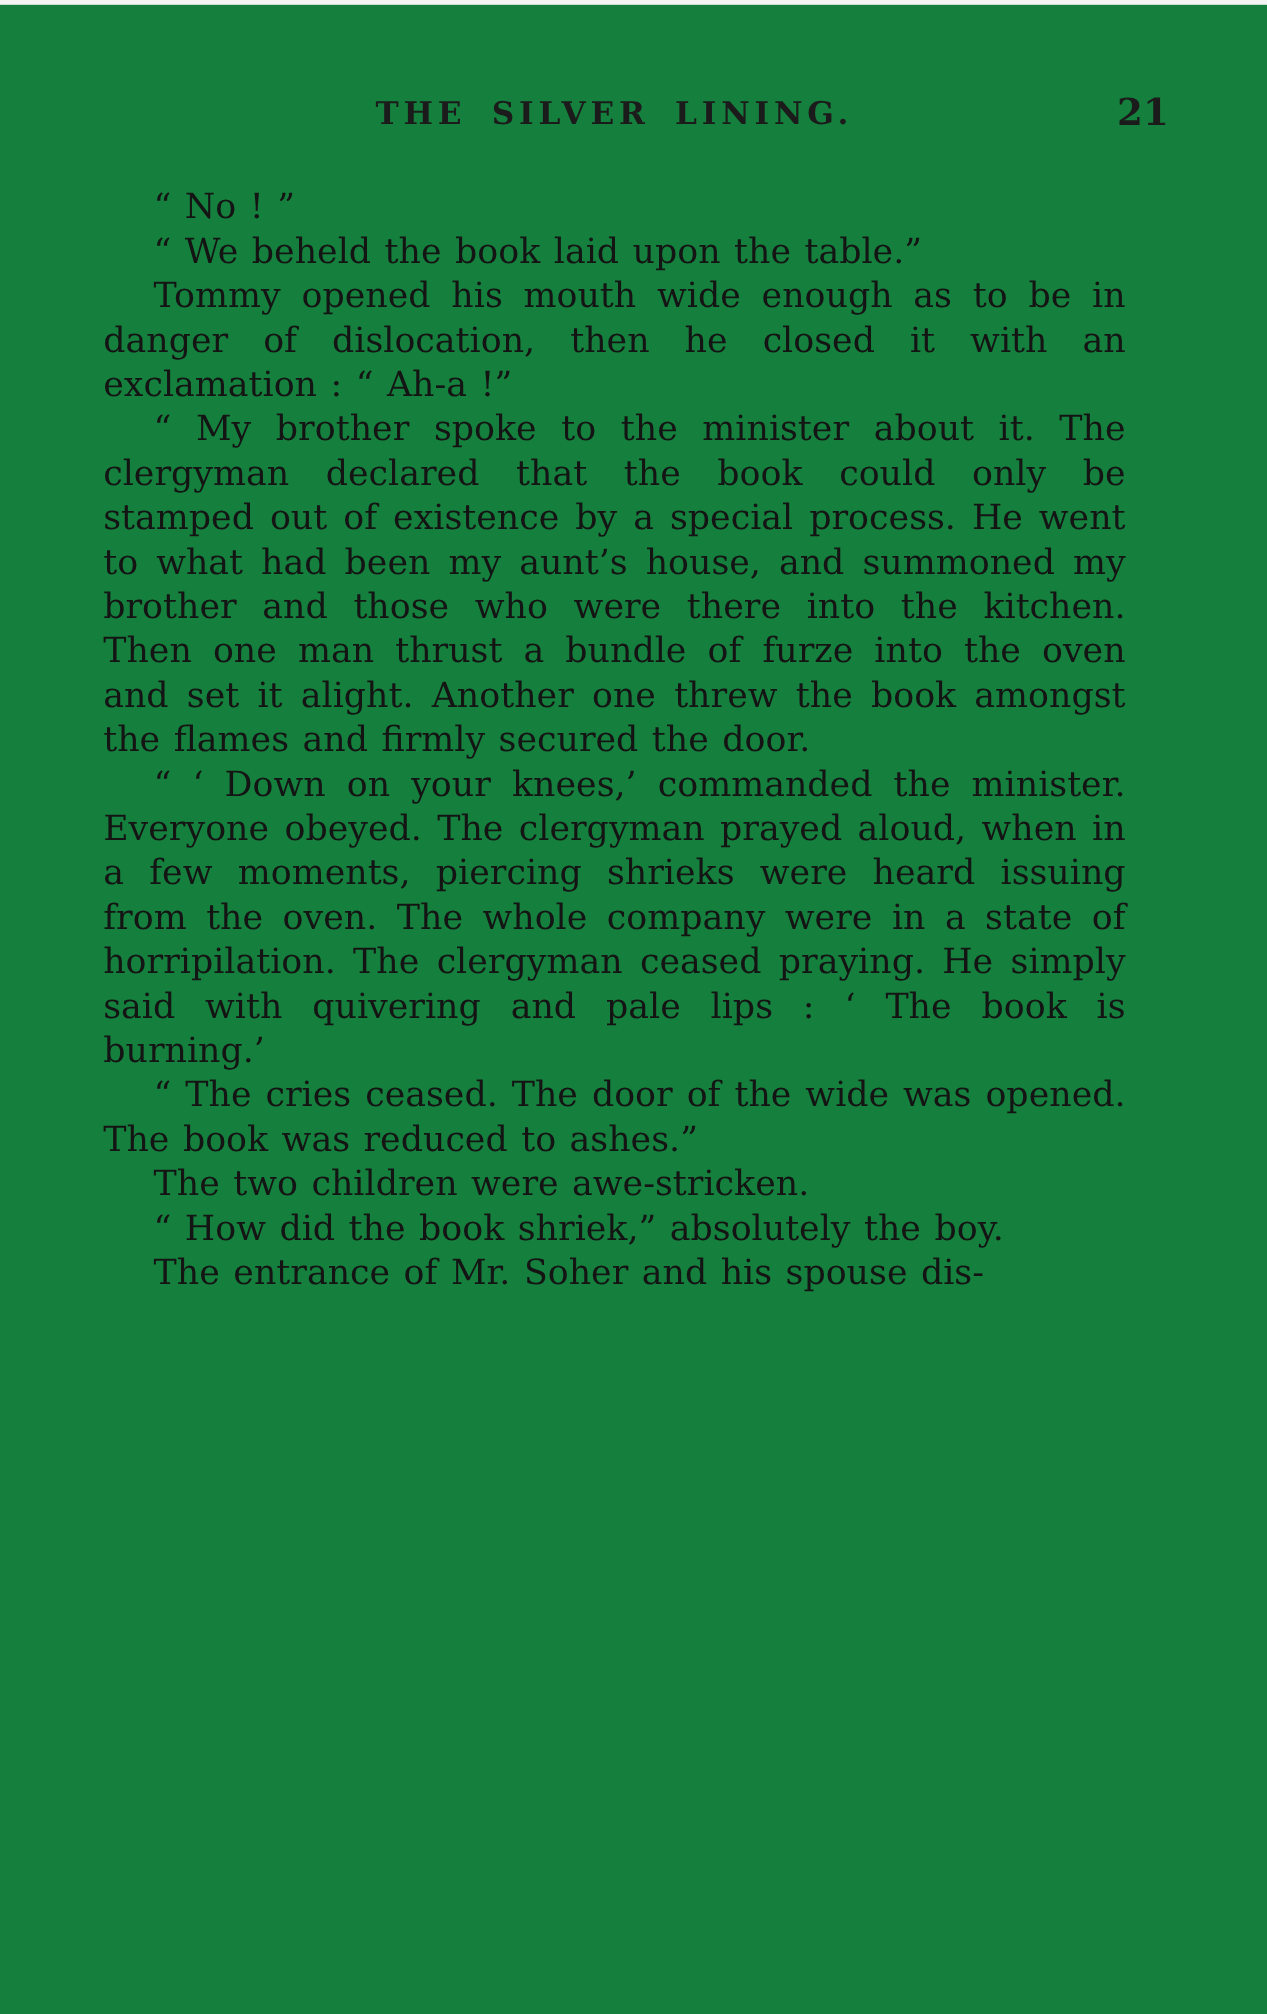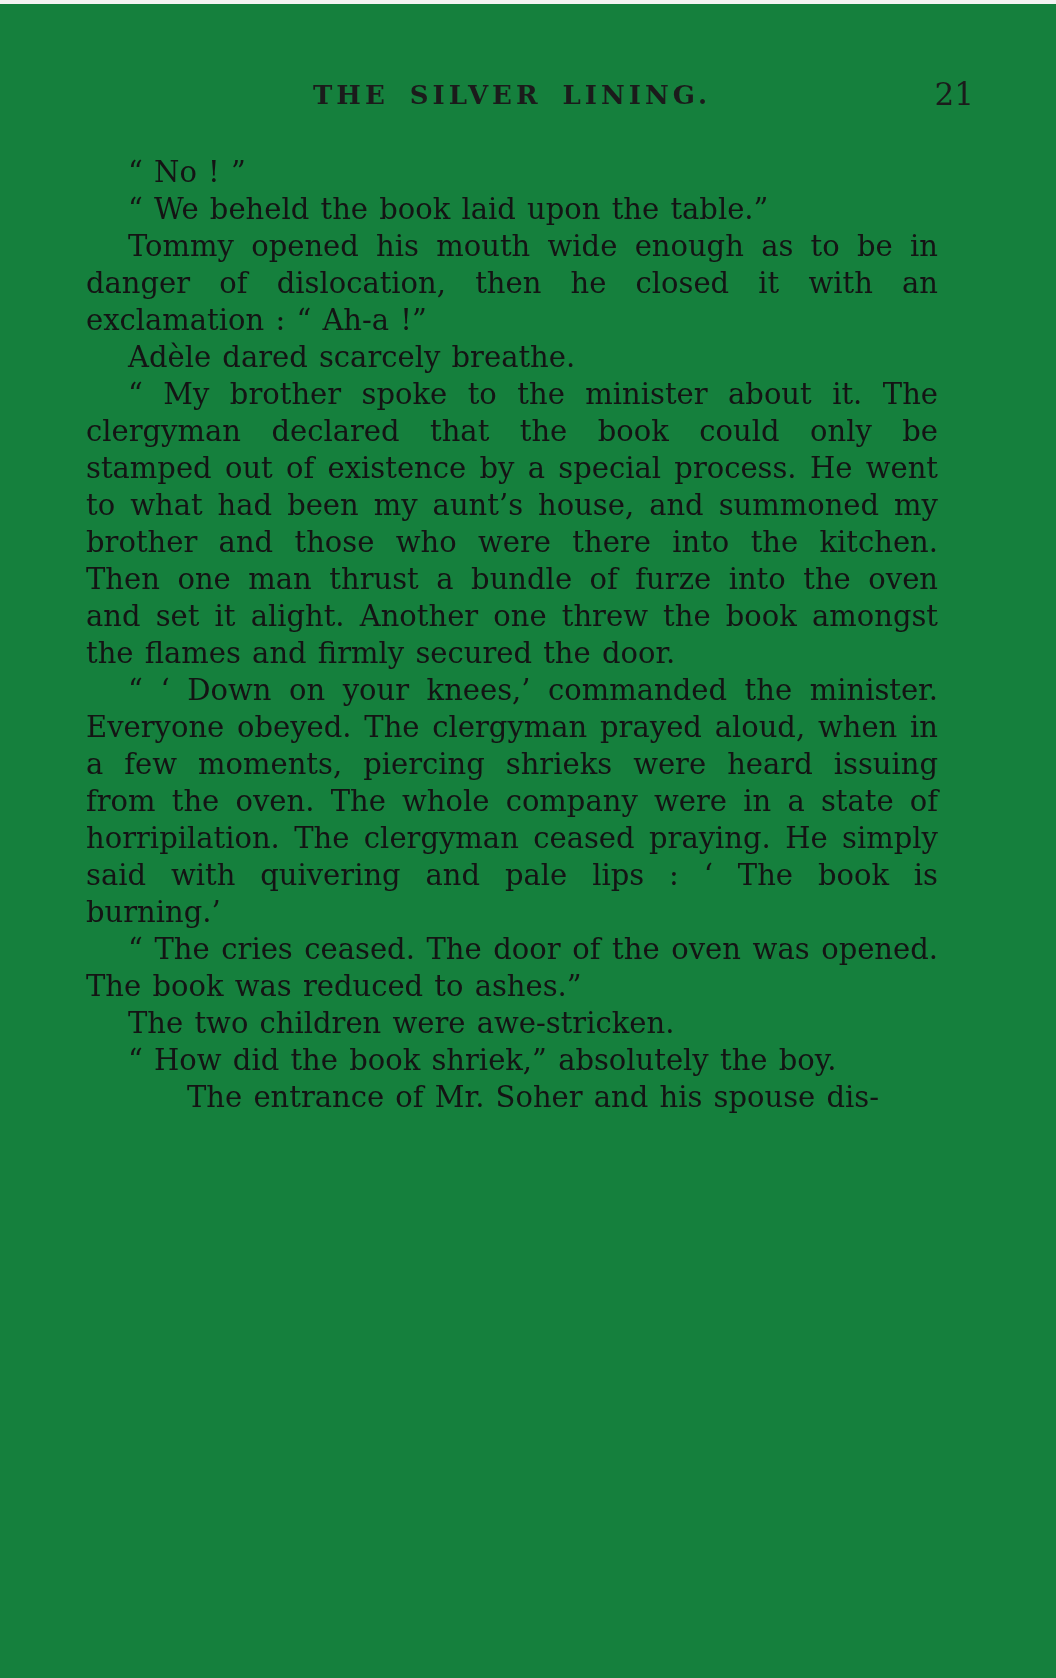--- a/index.html
+++ b/index.html
@@ -32,52 +32,51 @@
     font-weight: bold;
     font-size: 26px;
     letter-spacing: 4px;
     word-spacing: 8px;
     color: #1b1b1b;
   }
   .page-number {
     position: absolute;
     right: -36px;
     top: -4px;
-    font-weight: normal;
+    font-weight: bold;
     font-size: 31px;
     color: #1b1b1b;
   }
   .body-text p {
     margin: 0;
     font-size: 29px;
     line-height: 37px;
     text-align: justify;
     text-indent: 42px;
     word-spacing: 2px;
   }
   .body-text p:last-child {
-    text-align: center;
+    text-align: left;
   }
 </style>
 </head>
 <body>
 
 <div class="scan-page">
 
   <div class="page-header">
     <span class="running-title">THE SILVER LINING.</span>
     <span class="page-number">21</span>
   </div>
 
   <div class="body-text">
     <p>“ No ! ”</p>
     <p>“ We beheld the book laid upon the table.”</p>
     <p>Tommy opened his mouth wide enough as to be in danger of dislocation, then he closed it with an exclamation :  “ Ah-a !”</p>
-    <p>Adèle dared scarcely breathe.</p>
     <p>“ My brother spoke to the minister about it. The clergyman declared that the book could only be stamped out of existence by a special process. He went to what had been my aunt’s house, and summoned my brother and those who were there into the kitchen.  Then one man thrust a bundle of furze into the oven and set it alight.  Another one threw the book amongst the flames and firmly secured the door.</p>
     <p>“ ‘ Down on your knees,’ commanded the minister. Everyone obeyed.  The clergyman prayed aloud, when in a few moments, piercing shrieks were heard issuing from the oven.  The whole company were in a state of horripilation.  The clergyman ceased praying.  He simply said with quivering and pale lips :  ‘ The book is burning.’</p>
-    <p>“ The cries ceased.  The door of the oven was opened.  The book was reduced to ashes.”</p>
+    <p>“ The cries ceased.  The door of the wide was opened.  The book was reduced to ashes.”</p>
     <p>The two children were awe-stricken.</p>
     <p>“ How did the book shriek,” absolutely the boy.</p>
     <p>The entrance of Mr. Soher and his spouse dis-</p>
   </div>
 
 </div>
 
 </body></html>

